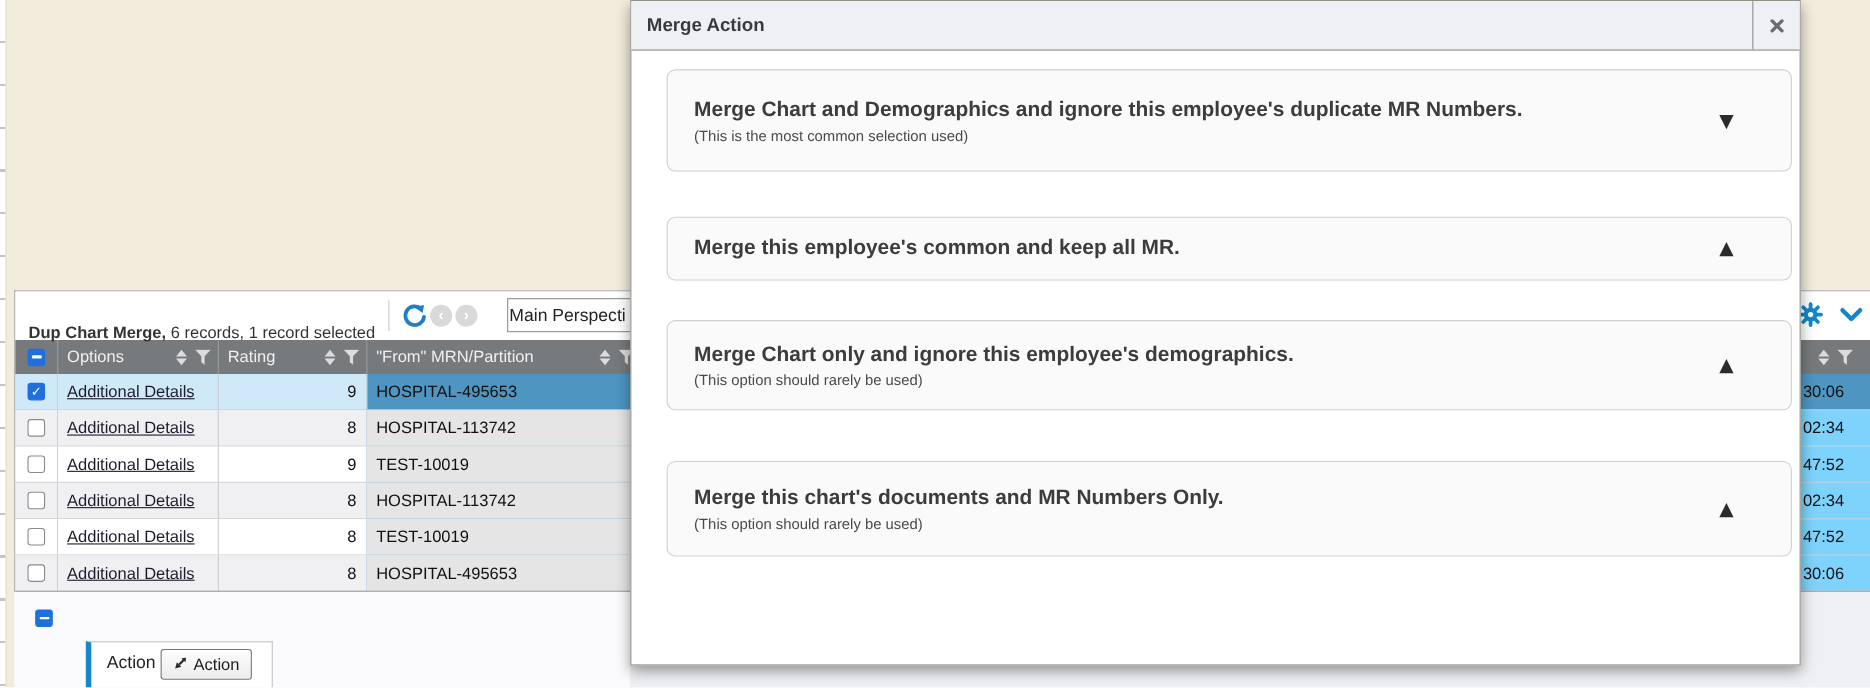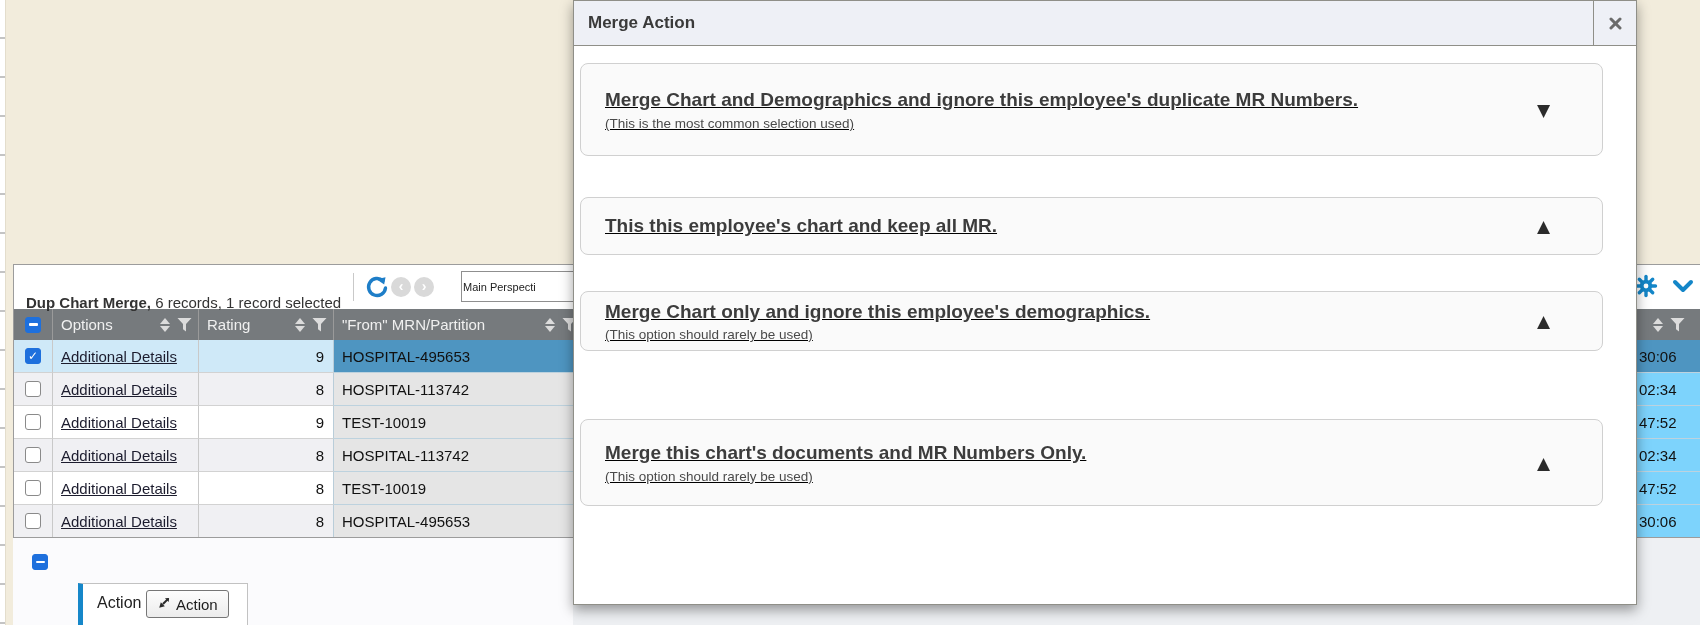--- a/index.html
+++ b/index.html
@@ -17,21 +17,21 @@
 
   .toolbar{position:relative;height:44px;background:#fff;}
   .tb-title{position:absolute;left:12px;top:16px;line-height:44px;font-size:15px;color:#333;white-space:nowrap;}
   .tb-title b{font-weight:bold;}
   .tb-divider{position:absolute;left:339px;top:8px;width:1px;height:28px;background:#c9c9c9;}
   .tb-refresh{position:absolute;left:350px;top:9px;width:26px;height:26px;cursor:pointer;}
   .tb-circle{position:absolute;top:12px;width:20px;height:20px;border-radius:50%;background:#d9d9d9;
     color:#fff;font-weight:bold;font-size:14px;line-height:19px;text-align:center;}
   .tb-prev{left:377px;} .tb-next{left:400px;}
   .tb-select{position:absolute;left:447px;top:6px;width:176px;height:31px;border:1px solid #8f8f8f;
-    background:#fff;font-size:11px;color:#222;line-height:31px;padding-left:1px;box-sizing:border-box;
+    background:#fff;font-size:16px;color:#222;line-height:31px;padding-left:1px;box-sizing:border-box;
     white-space:nowrap;overflow:hidden;}
   .tb-right-icons{position:absolute;left:1620px;top:9px;display:flex;align-items:center;gap:14px;}
 
   
   .hdr{display:flex;height:31px;background:#767a7d;color:#f0f0f0;font-size:15px;align-items:center;}
   .hcell{display:flex;align-items:center;height:100%;box-sizing:border-box;border-right:1px solid #9a9a9a;}
   .h-cb{width:39px;justify-content:center;}
   .h-opt{width:146px;padding:0 6px 0 8px;}
   .h-rat{width:135px;padding:0 6px 0 8px;}
   .h-mrn{width:250px;padding:0 6px 0 8px;}
@@ -78,23 +78,23 @@
     background:linear-gradient(#fdfdfd,#ececec);cursor:pointer;}
 
   
   .modal{position:absolute;left:573px;top:0;width:1064px;height:605px;background:#fff;
     border:1px solid #8f8f88;box-sizing:border-box;box-shadow:0 5px 12px rgba(0,0,0,.38);z-index:10;}
   .modal-titlebar{position:relative;height:44px;background:#eef0f6;border-bottom:1px solid #8f8f88;}
   .modal-title{position:absolute;left:14px;top:0;line-height:44px;font-size:17px;font-weight:bold;color:#3a3a3a;}
   .modal-close{position:absolute;right:0;top:0;width:43px;height:44px;border-left:1px solid #8f8f88;
     display:flex;align-items:center;justify-content:center;cursor:pointer;box-sizing:border-box;}
 
-  .opt-panel{position:absolute;left:6px;width:1023px;background:#fafafa;border:1px solid #d0d0d0;
-    border-radius:8px;box-sizing:border-box;display:flex;align-items:center;cursor:pointer;text-decoration:underline;}
-  .op0{top:62px;height:93px;} .op1{top:196px;height:58px;} .op2{top:290px;height:60px;} .op3{top:418px;height:87px;}
+  .opt-panel{position:absolute;left:32px;width:1023px;background:#fafafa;border:1px solid #d0d0d0;
+    border-radius:8px;box-sizing:border-box;display:flex;align-items:center;cursor:pointer;}
+  .op0{top:62px;height:93px;} .op1{top:196px;height:58px;} .op2{top:290px;height:82px;} .op3{top:418px;height:87px;}
   .opt-text{padding-left:24px;padding-right:120px;}
   .opt-heading{font-size:19px;font-weight:bold;color:#3c3c3c;line-height:1.25;}
   .opt-note{font-size:13.5px;color:#4a4a4a;margin-top:4px;}
   .opt-arrow{position:absolute;right:52px;top:50%;transform:translateY(-50%);font-size:17px;color:#2b2b2b;
     font-family:"DejaVu Sans",sans-serif;cursor:pointer;}
 </style>
 </head>
 <body>
 
 <div class="stage">
@@ -290,21 +290,21 @@
     <div id="opts-host">
         <div class="opt-panel op0">
     <div class="opt-text">
       <div class="opt-heading">Merge Chart and Demographics and ignore this employee's duplicate MR Numbers.</div>
       <div class="opt-note">(This is the most common selection used)</div>
     </div>
     <div class="opt-arrow">▼</div>
   </div>
         <div class="opt-panel op1">
     <div class="opt-text">
-      <div class="opt-heading">This this employee's chart and keep all MR.</div>
+      <div class="opt-heading">Merge this employee's common and keep all MR.</div>
 
     </div>
     <div class="opt-arrow">▲</div>
   </div>
         <div class="opt-panel op2">
     <div class="opt-text">
       <div class="opt-heading">Merge Chart only and ignore this employee's demographics.</div>
       <div class="opt-note">(This option should rarely be used)</div>
     </div>
     <div class="opt-arrow">▲</div>

